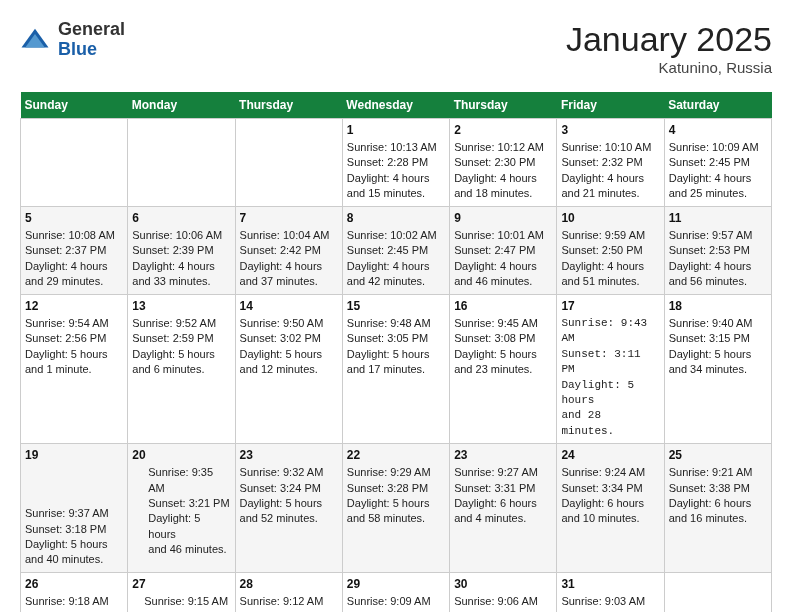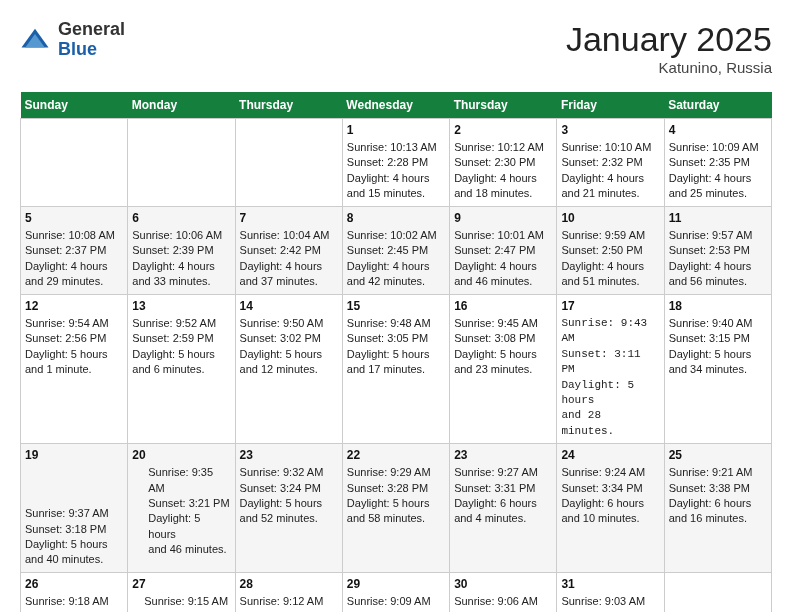--- a/index.html
+++ b/index.html
@@ -139,21 +139,21 @@
         <td>
           <div class="day-number">3</div>
           <div class="day-info" style="white-space: pre-line;">Sunrise: 10:10 AM
 Sunset: 2:32 PM
 Daylight: 4 hours
 and 21 minutes.</div>
         </td>
         <td>
           <div class="day-number">4</div>
           <div class="day-info" style="white-space: pre-line;">Sunrise: 10:09 AM
-Sunset: 2:35 PM
+Sunset: 2:45 PM
 Daylight: 4 hours
 and 25 minutes.</div>
         </td>
       </tr>
       <tr>
         <td>
           <div class="day-number">5</div>
           <div class="day-info" style="white-space: pre-line;">Sunrise: 10:08 AM
 Sunset: 2:37 PM
 Daylight: 4 hours

